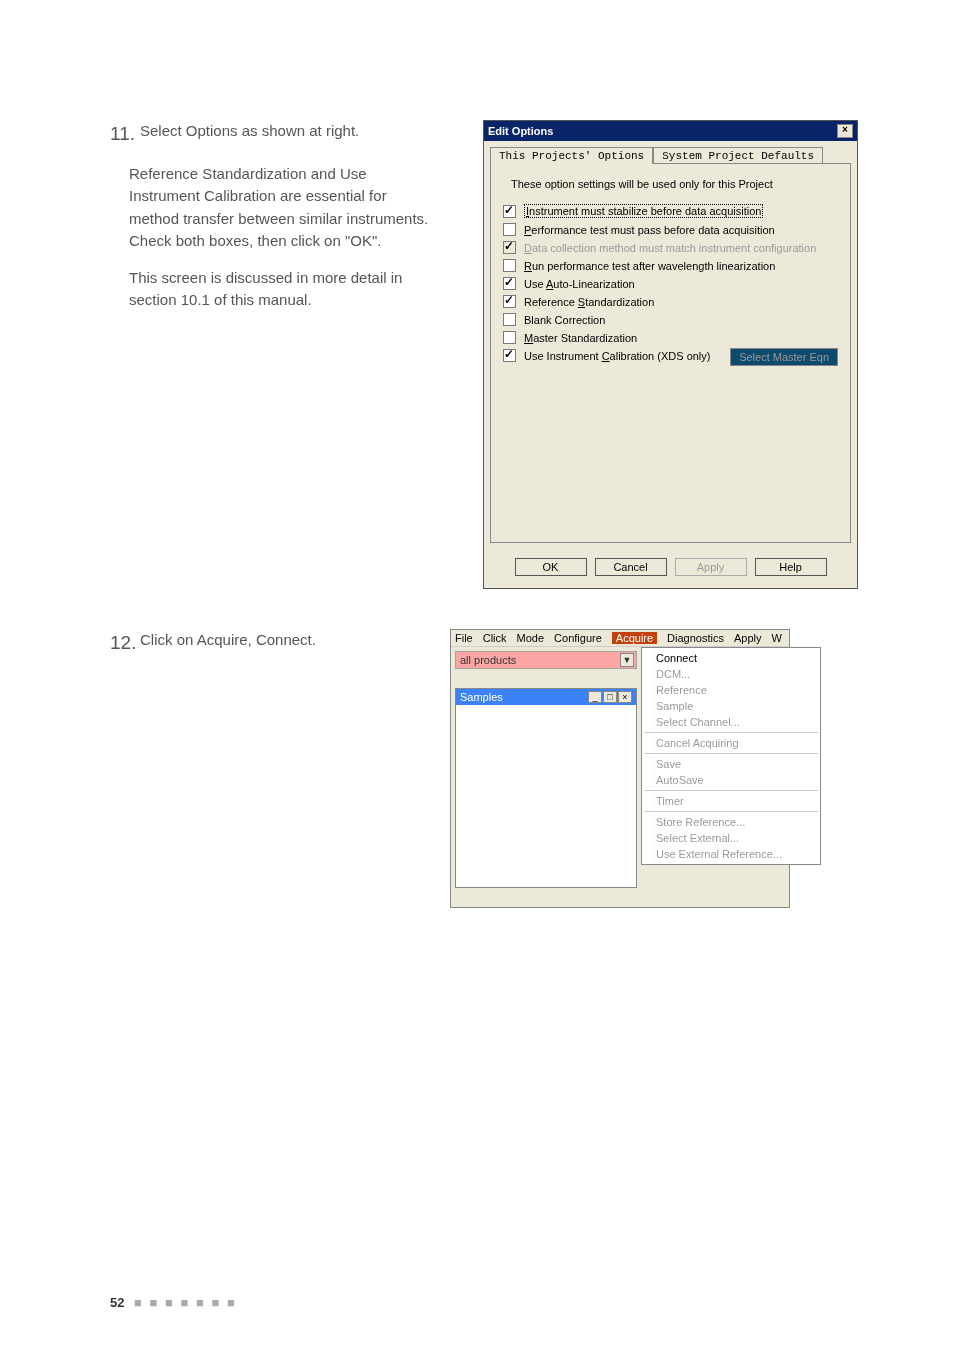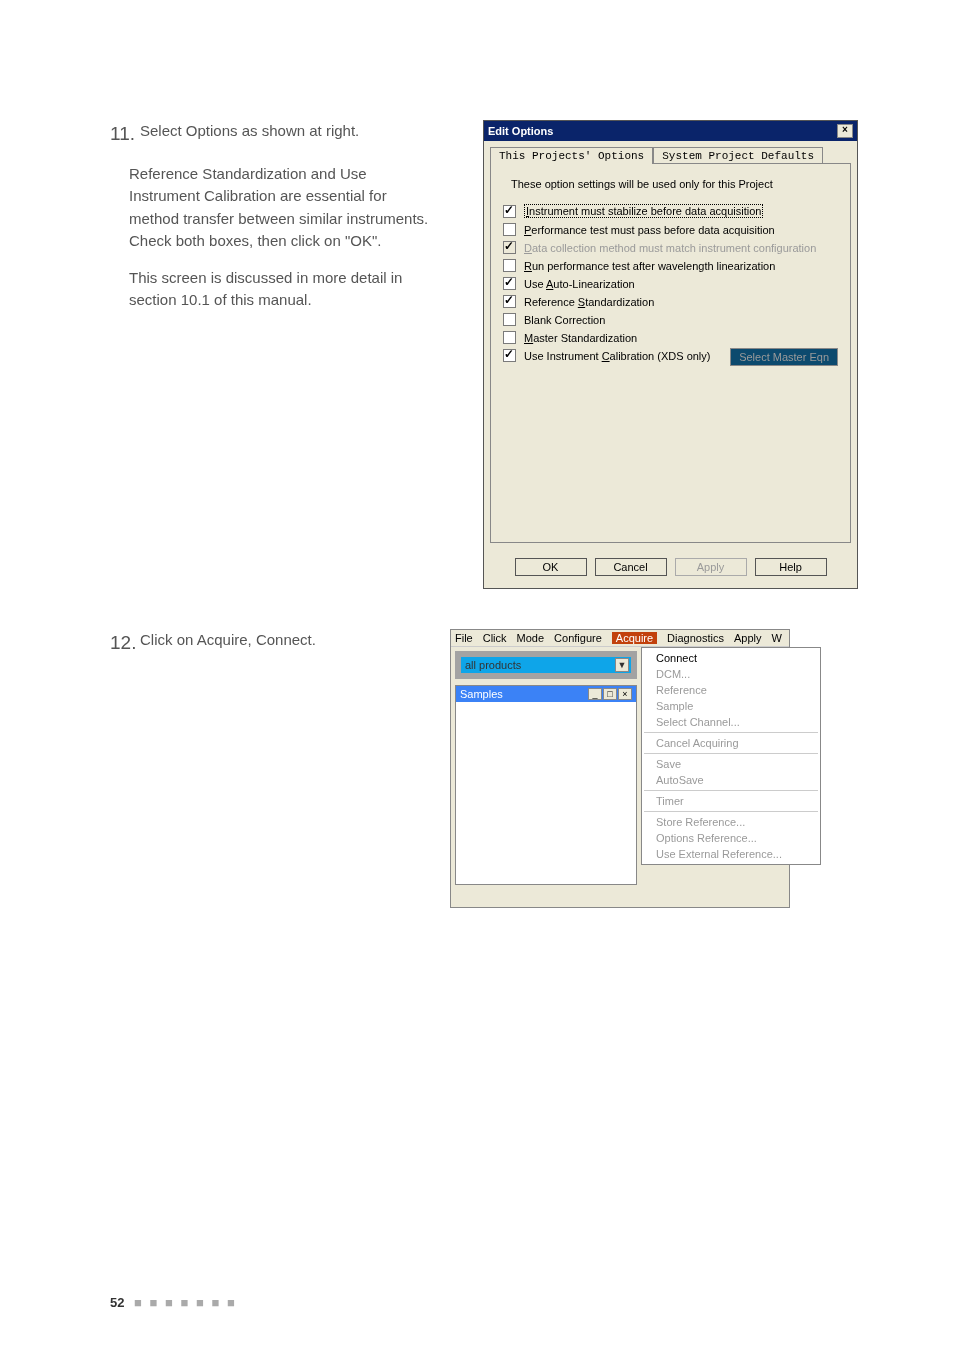--- a/index.html
+++ b/index.html
@@ -187,28 +187,28 @@
   .app-body {
     display: flex;
     position: relative;
     height: 260px;
   }
   .app-left {
     width: 190px;
     padding: 4px;
   }
   .combo {
-    border: 6px solid #a3a3a3;
-    background: #0ea5e9;
+    border: 1px solid #a3a3a3;
+    background: #fca5a5;
     display: flex;
     justify-content: space-between;
     align-items: center;
     padding: 1px 2px 1px 4px;
     font-size: 11px;
-    margin-bottom: 6px;
+    margin-bottom: 19px;
   }
   .combo-arrow {
     width: 14px; height: 14px;
     background: #ece9d8;
     border: 1px solid #888;
     text-align: center;
     line-height: 12px;
     font-size: 9px;
   }
   .child-win {
@@ -385,21 +385,21 @@
             <div class="menu-item">Select Channel...</div>
             <div class="menu-sep"></div>
             <div class="menu-item">Cancel Acquiring</div>
             <div class="menu-sep"></div>
             <div class="menu-item">Save</div>
             <div class="menu-item">AutoSave</div>
             <div class="menu-sep"></div>
             <div class="menu-item">Timer</div>
             <div class="menu-sep"></div>
             <div class="menu-item">Store Reference...</div>
-            <div class="menu-item">Options Reference...</div>
+            <div class="menu-item">Select External...</div>
             <div class="menu-item">Use External Reference...</div>
           </div>
         </div>
       </div>
     </div>
   </div>
 
 </div>
 
 <div class="footer">

